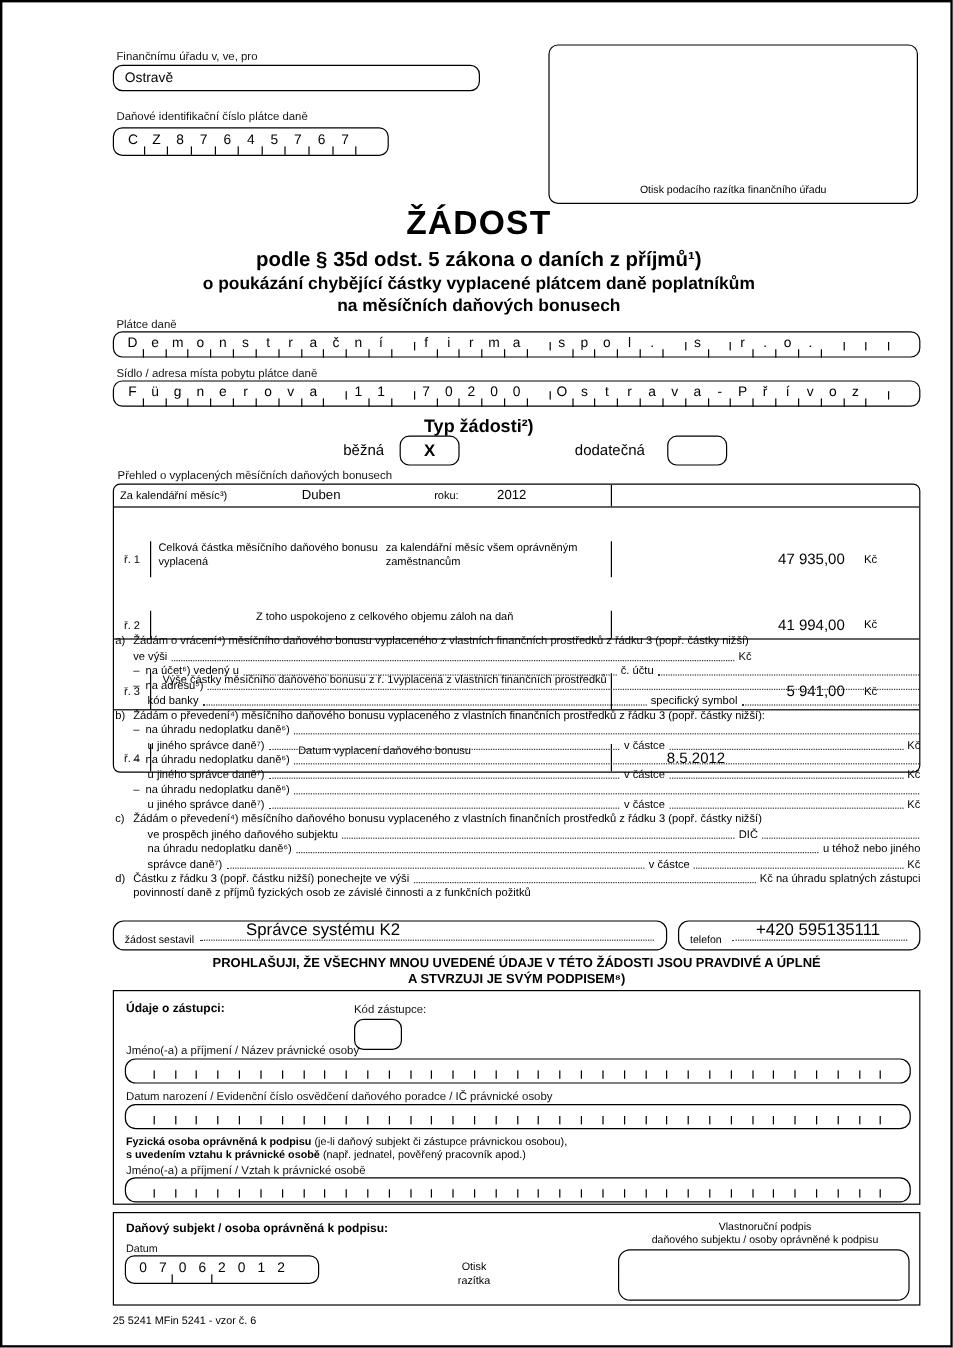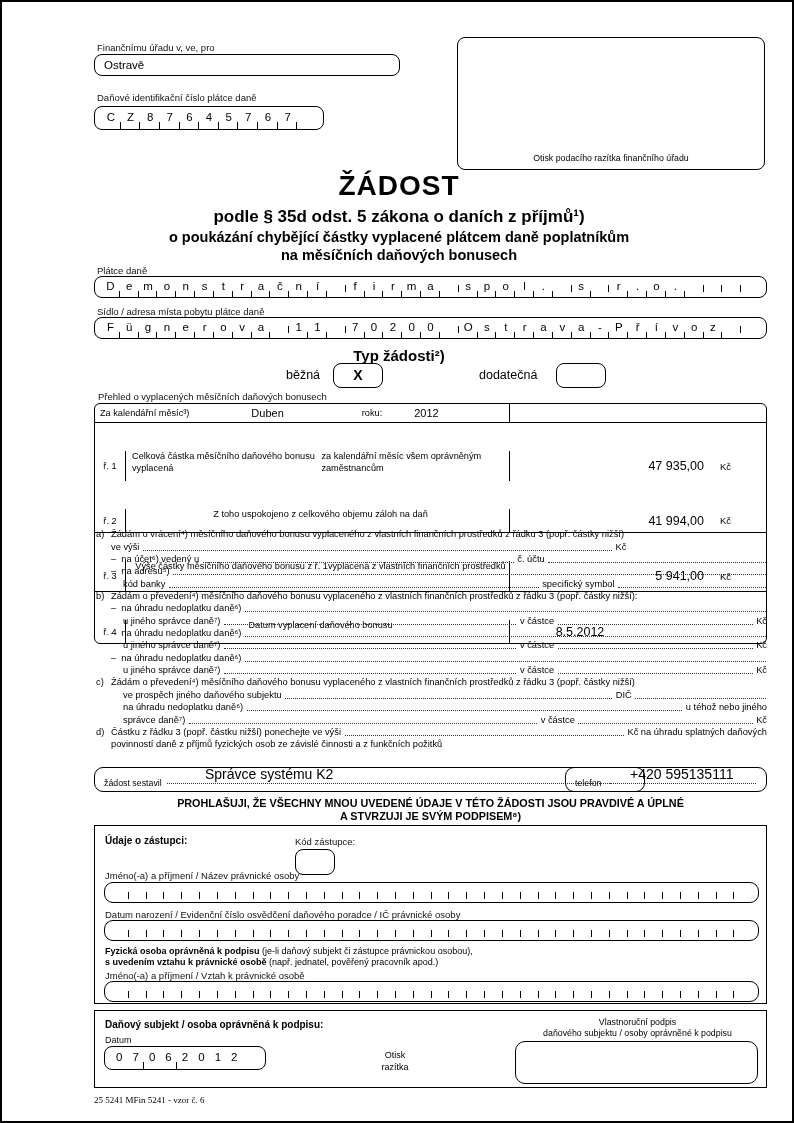--- a/index.html
+++ b/index.html
@@ -58,21 +58,21 @@
   .pbox .pdots { position:absolute; bottom:7px; border-bottom:1.2px dotted #333; }
   .pbox .pvalue { position:absolute; bottom:9px; font-size:14px; }
 
   .decl { left:92px; width:673px; text-align:center; font-weight:bold; font-size:10.8px; }
 
   
   .bigbox { position:absolute; left:92px; width:673px; border:1.7px solid #000; background:#fff; }
   .sec-title { font-weight:bold; font-size:10px; }
   .emptycomb { border:1.3px solid #000; border-radius:9px; height:21px; }
 
-  .footer { left:92px; top:1093px; font-size:9px;font-family:Liberation Serif, serif; }
+  .footer { left:92px; top:1093px; font-size:9px; }
   .checkbox { border:1.5px solid #000; border-radius:8px; width:50px; height:25px; text-align:center; font-weight:bold; font-size:14px; line-height:23px; }
 </style>
 </head>
 <body>
 
 <div class="page">
 
   <div class="abs lbl" style="left:95px; top:40px;">Finančnímu úřadu v, ve, pro</div>
   <div class="abs rbox" style="left:92px; top:52px; width:306px; height:22px;">
     <div style="font-size:11.5px; padding:4px 0 0 9px;">Ostravě</div>
@@ -322,28 +322,28 @@
         <span class="seg-text">správce daně⁷) </span>
         <span class="seg-dots" style="flex-grow: 10;"></span>
         <span class="seg-text"> v částce </span>
         <span class="seg-dots" style="flex-grow: 5;"></span>
         <span class="seg-text"> Kč</span>
       </div>
       <div class="req-line indent-0">
         <span class="req-marker">d)</span>
         <span class="seg-text">Částku z řádku 3 (popř. částku nižší) ponechejte ve výši </span>
         <span class="seg-dots" style="flex-grow: 1;"></span>
-        <span class="seg-text"> Kč na úhradu splatných daňových</span>
+        <span class="seg-text"> Kč na úhradu splatných zástupci</span>
       </div>
       <div class="req-line indent-1">
         <span class="seg-text">povinností daně z příjmů fyzických osob ze závislé činnosti a z funkčních požitků</span>
       </div>
     </div>
 
-  <div class="pbox" style="left:92px; top:765px; width:551px;">
+  <div class="pbox" style="left:92px; top:765px; width:462px;">
     <span class="plabel">žádost sestavil</span>
     <span class="pdots" style="left:72px; right:10px;"></span>
     <span class="pvalue" style="left:110px;">Správce systému K2</span>
   </div>
   <div class="pbox" style="left:563px; top:765px; width:202px;">
     <span class="plabel">telefon</span>
     <span class="pdots" style="left:44px; right:10px;"></span>
     <span class="pvalue" style="left:64px;">+420  595135111</span>
   </div>
 

